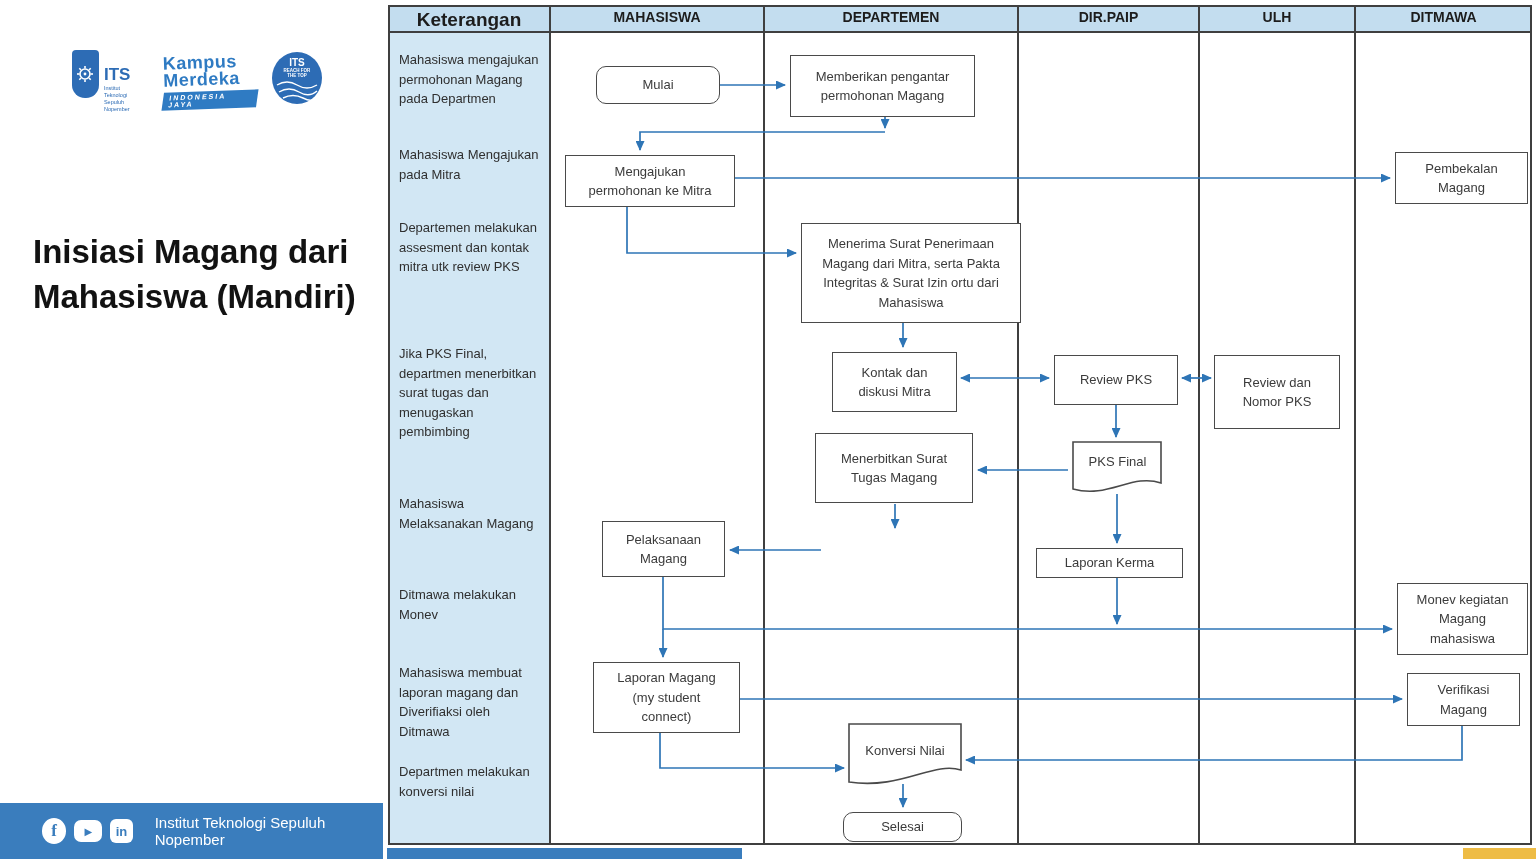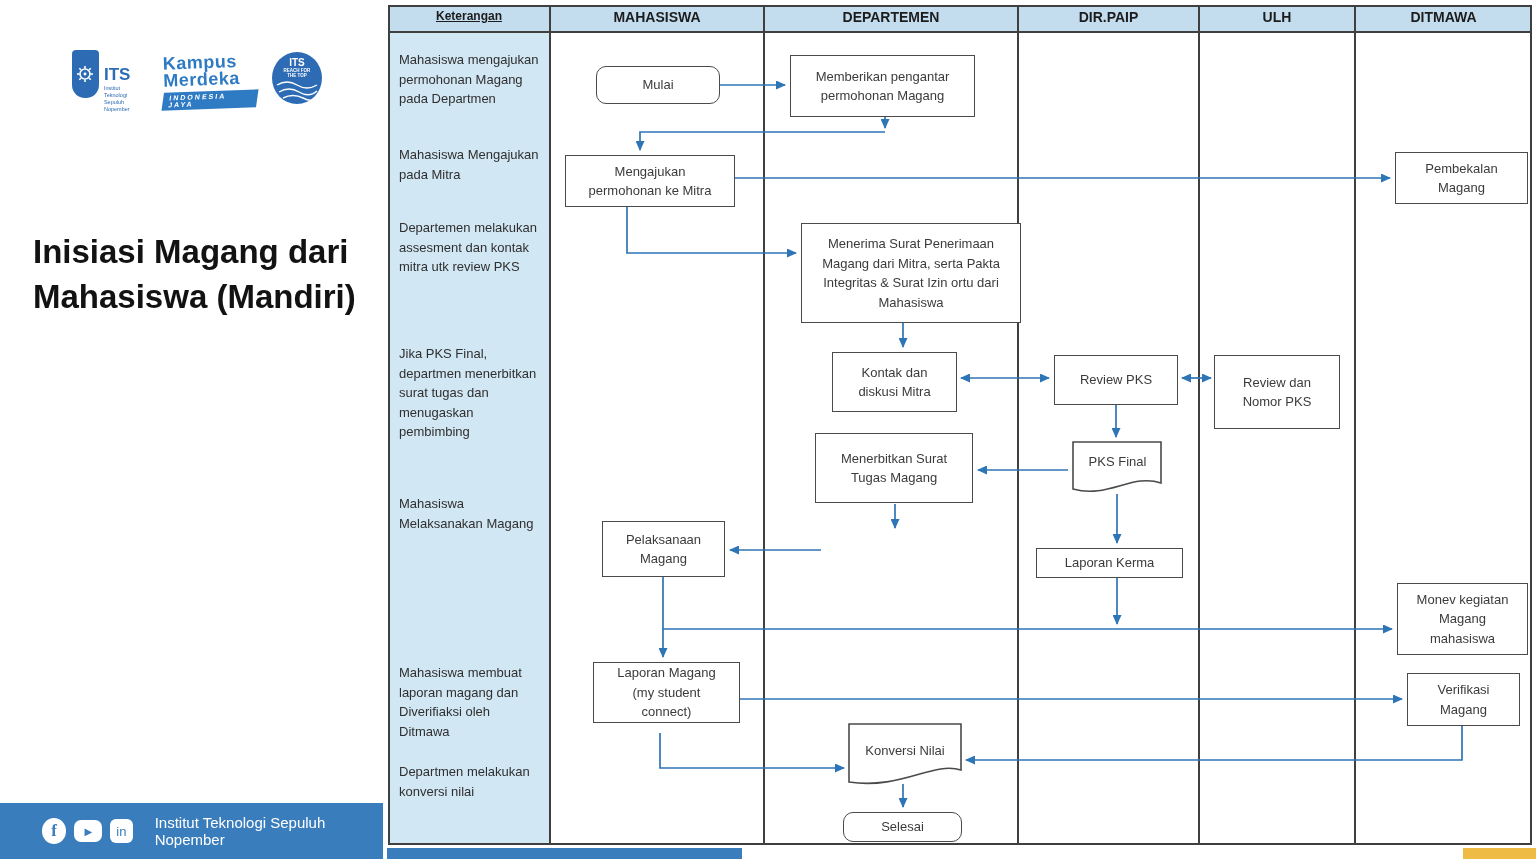--- a/index.html
+++ b/index.html
@@ -22,33 +22,33 @@
   .badge .b2{font-size:4.5px;font-weight:bold;text-align:center;line-height:1.2;white-space:pre-line;}
 
   .title{position:absolute;left:33px;top:230px;width:370px;color:#121212;font-weight:bold;
          font-size:33px;line-height:1.35;white-space:pre-line;}
 
   .footer-bar{position:absolute;left:0;top:803px;width:383px;height:56px;background:#3a7dbd;
               display:flex;align-items:center;gap:8px;padding-left:42px;box-sizing:border-box;}
   .fic{display:flex;align-items:center;justify-content:center;}
   .fb{width:26px;height:26px;border-radius:50%;background:#fff;color:#3a7dbd;font-weight:bold;font-size:17px;font-family:"Liberation Serif",serif;}
   .yt{width:30px;height:22px;border-radius:7px;background:#fff;color:#3a7dbd;font-size:10px;}
-  .li{width:24px;height:24px;border-radius:6px;background:#fff;color:#3a7dbd;font-weight:normal;font-size:13px;}
+  .li{width:24px;height:24px;border-radius:6px;background:#fff;color:#3a7dbd;font-weight:bold;font-size:13px;}
   .footer-text{color:#fff;font-size:15px;margin-left:14px;}
 
   .bottom-strip-blue{position:absolute;left:387px;top:848px;width:355px;height:11px;background:#3a7dbd;}
   .bottom-strip-gold{position:absolute;left:1463px;top:848px;width:73px;height:11px;background:#eebc45;}
 
   
   .hdr-bg{position:absolute;left:389px;top:6px;width:1142px;height:26px;background:#c3ddef;z-index:0;}
   .ket-bg{position:absolute;left:389px;top:32px;width:161px;height:811px;background:#d2e7f4;z-index:0;}
   .vline{position:absolute;top:5px;height:840px;width:2px;background:#3f3f3f;z-index:1;}
   .hline{position:absolute;left:388px;width:1144px;height:2px;background:#3f3f3f;z-index:1;}
   .col-hdr{position:absolute;top:9px;font-weight:bold;font-size:14px;color:#1c1c1c;text-align:center;z-index:2;}
-  .col-hdr.ket{font-size:12px;text-decoration:underline;}
+  .col-hdr.ket{font-size:19px;}
   .ket-item{position:absolute;left:399px;width:140px;font-size:13px;line-height:1.5;color:#2f2f2f;z-index:2;}
 
   
   .node{position:absolute;background:#fff;border:1.6px solid #4a4a4a;box-sizing:border-box;
         display:flex;align-items:center;justify-content:center;text-align:center;
         font-size:13px;color:#3b3b3b;line-height:1.5;z-index:3;}
   .node.rounded{border-radius:10px;}
   .doc-label{position:absolute;display:flex;align-items:center;justify-content:center;text-align:right;
              font-size:13px;color:#3b3b3b;line-height:1.5;z-index:3;}
   svg.overlay{position:absolute;left:0;top:0;z-index:2;pointer-events:none;}
@@ -131,20 +131,21 @@
   <div class="col-hdr" style="left:764px;width:254px">DEPARTEMEN</div>
   <div class="col-hdr" style="left:1018px;width:181px">DIR.PAIP</div>
   <div class="col-hdr" style="left:1199px;width:156px">ULH</div>
   <div class="col-hdr" style="left:1355px;width:177px">DITMAWA</div>
 
   <div class="ket-item" style="top:50px">Mahasiswa mengajukan permohonan Magang pada Departmen</div>
   <div class="ket-item" style="top:145px">Mahasiswa Mengajukan pada Mitra</div>
   <div class="ket-item" style="top:218px">Departemen melakukan assesment dan kontak mitra utk review PKS</div>
   <div class="ket-item" style="top:344px">Jika PKS Final, departmen menerbitkan surat tugas dan menugaskan pembimbing</div>
   <div class="ket-item" style="top:494px">Mahasiswa Melaksanakan Magang</div>
+  <div class="ket-item" style="top:585px">Ditmawa melakukan Monev</div>
   <div class="ket-item" style="top:663px">Mahasiswa membuat laporan magang dan Diverifiaksi oleh Ditmawa</div>
   <div class="ket-item" style="top:762px">Departmen melakukan konversi nilai</div>
 
   <svg class="overlay" width="1536" height="859" viewBox="0 0 1536 859">
     <defs>
       <marker id="arw" markerUnits="userSpaceOnUse" markerWidth="10" markerHeight="9" refX="9" refY="4.5" orient="auto-start-reverse">
         <path d="M0,0 L10,4.5 L0,9 Z" fill="#2e75b6"></path>
       </marker>
     </defs>
 
@@ -181,18 +182,18 @@
   <div class="node" style="left:1395px;top:152px;width:133px;height:52px;padding:0 10px">Pembekalan Magang</div>
   <div class="node" style="left:801px;top:223px;width:220px;height:100px;padding:0 9px">Menerima Surat Penerimaan Magang dari Mitra, serta Pakta Integritas &amp; Surat Izin ortu dari Mahasiswa</div>
   <div class="node" style="left:832px;top:352px;width:125px;height:60px;padding:0 10px">Kontak dan diskusi Mitra</div>
   <div class="node" style="left:1054px;top:355px;width:124px;height:50px">Review PKS</div>
   <div class="node" style="left:1214px;top:355px;width:126px;height:74px;padding:0 14px">Review dan Nomor PKS</div>
   <div class="doc-label" style="left:1072px;top:447px;width:91px;height:30px">PKS Final</div>
   <div class="node" style="left:815px;top:433px;width:158px;height:70px;padding:0 12px">Menerbitkan Surat Tugas Magang</div>
   <div class="node" style="left:602px;top:521px;width:123px;height:56px;padding:0 0">Pelaksanaan Magang</div>
   <div class="node" style="left:1036px;top:548px;width:147px;height:30px">Laporan Kerma</div>
   <div class="node" style="left:1397px;top:583px;width:131px;height:72px;padding:0 8px">Monev kegiatan Magang mahasiswa</div>
-  <div class="node" style="left:593px;top:662px;width:147px;height:61px;padding:0 12px">Laporan Magang (my student connect)</div>
+  <div class="node" style="left:593px;top:662px;width:147px;height:71px;padding:0 12px">Laporan Magang (my student connect)</div>
   <div class="node" style="left:1407px;top:673px;width:113px;height:53px;padding:0 10px">Verifikasi Magang</div>
   <div class="doc-label" style="left:848px;top:729px;width:114px;height:44px">Konversi Nilai</div>
   <div class="node rounded" style="left:843px;top:812px;width:119px;height:30px">Selesai</div>
 
 </div>
 
 </body></html>

